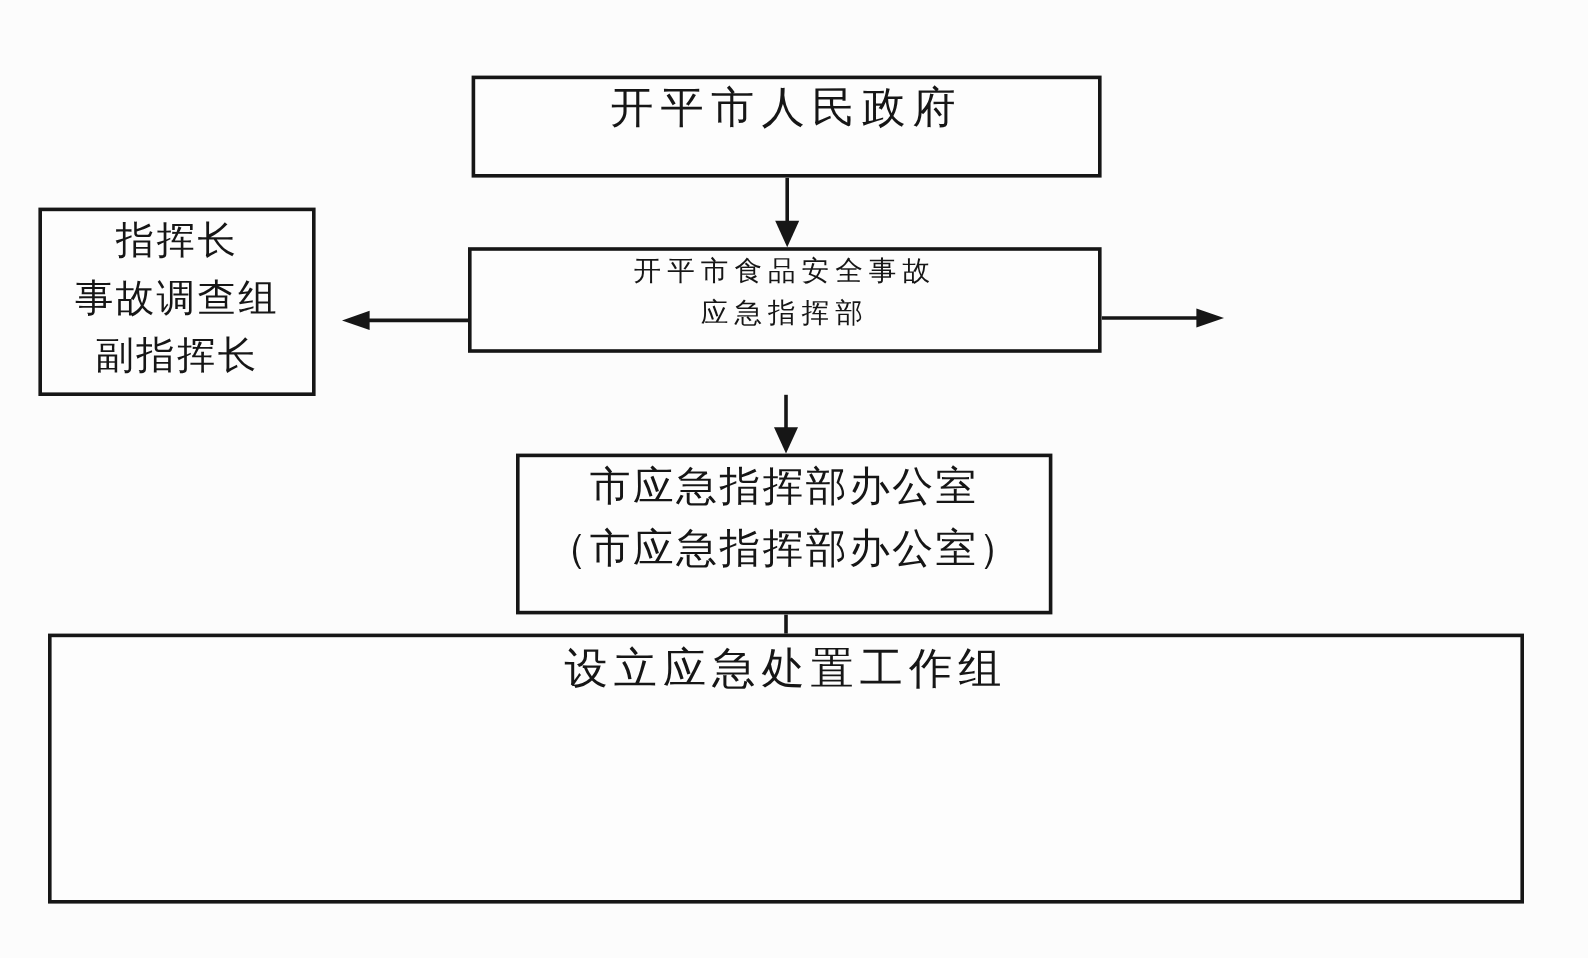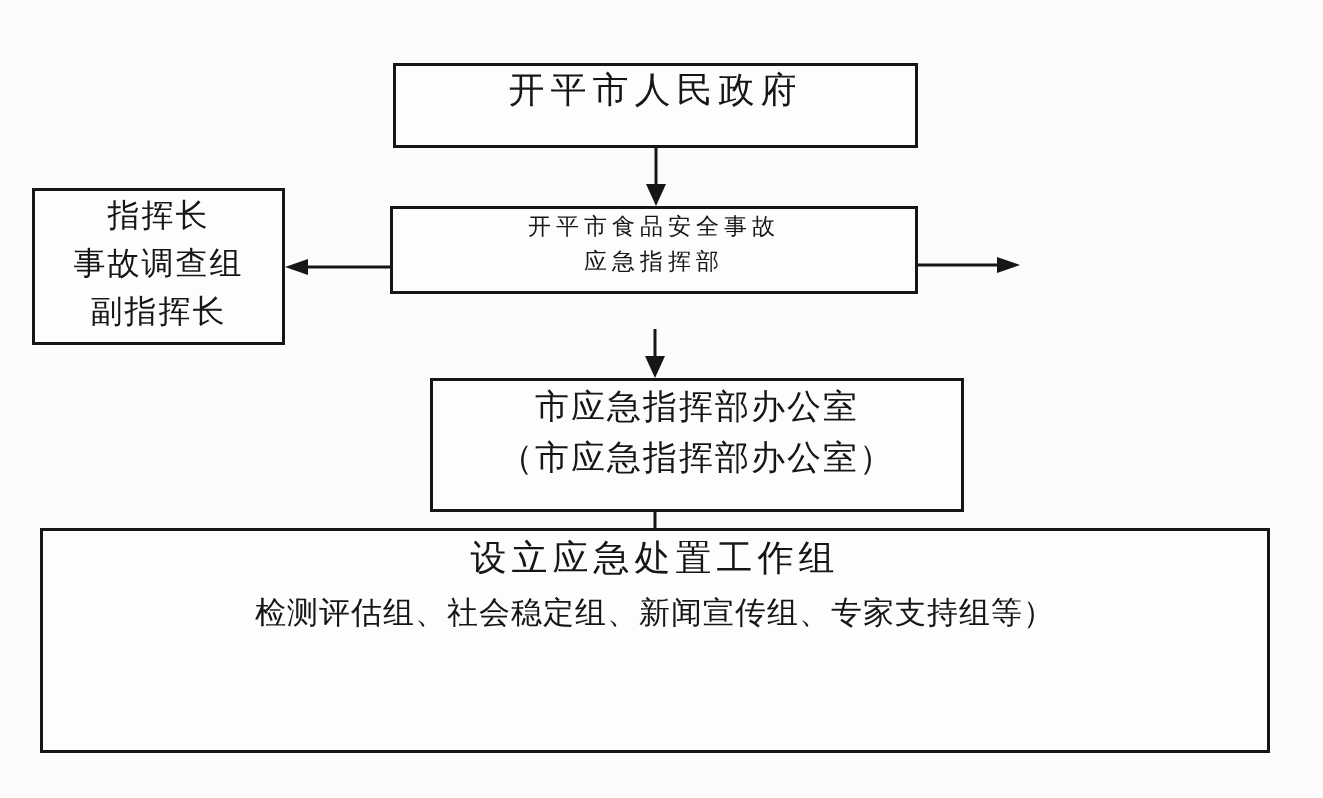--- a/index.html
+++ b/index.html
@@ -30,29 +30,29 @@
 
   #box-government {
     left: 393px; top: 63px; width: 525px; height: 85px;
     font-size: 36px; letter-spacing: 6px;
   }
   #box-command {
     left: 390px; top: 206px; width: 528px; height: 88px;
     font-size: 23px; line-height: 1.5; letter-spacing: 5px;
   }
   #box-commanders {
-    left: 32px; top: 188px; width: 253px; height: 157px;
+    left: 32px; top: 173px; width: 231px; height: 157px;
     font-size: 32px; line-height: 1.5; letter-spacing: 2px;
   }
   #box-members {
     left: 1020px; top: 207px; width: 282px; height: 115px;
     font-size: 36px; letter-spacing: 7px;
   }
   #box-office {
-    left: 430px; top: 378px; width: 534px; height: 134px;
+    left: 430px; top: 378px; width: 447px; height: 134px;
     font-size: 34px; line-height: 1.5; letter-spacing: 2px;
   }
   #box-workgroups {
     left: 40px; top: 528px; width: 1230px; height: 225px;
     font-size: 31px; line-height: 1.5; letter-spacing: 1px;
   }
   #box-workgroups .heading {
     font-size: 36px; letter-spacing: 5px; margin-bottom: 4px;
   }
   .connectors {
@@ -113,16 +113,15 @@
   </div>
 
 
   <div class="node" id="box-office">
     <span class="line">市应急指挥部办公室</span>
     <span class="line">（市应急指挥部办公室）</span>
   </div>
 
   <div class="node" id="box-workgroups">
     <span class="line heading">设立应急处置工作组</span>
-    <span class="line">检测评估组、社会稳定组、新闻宣传组、专家支持组等）</span>
   </div>
 
 </div>
 
 </body></html>

